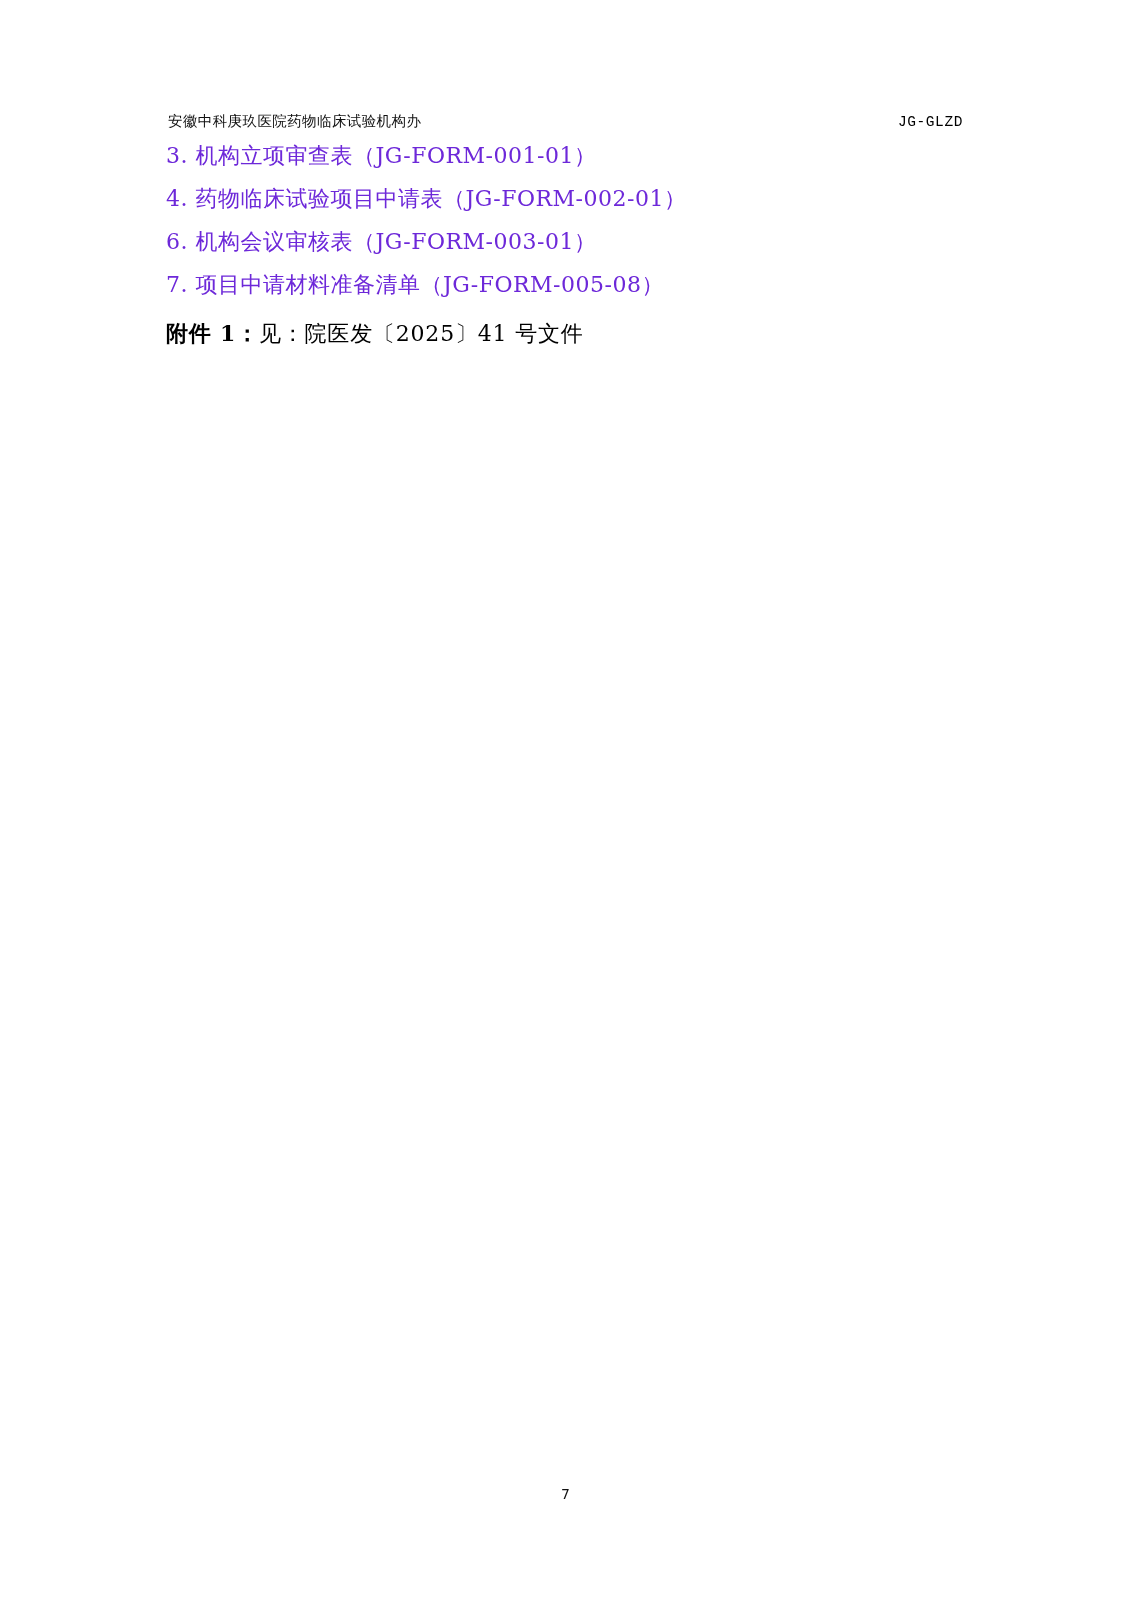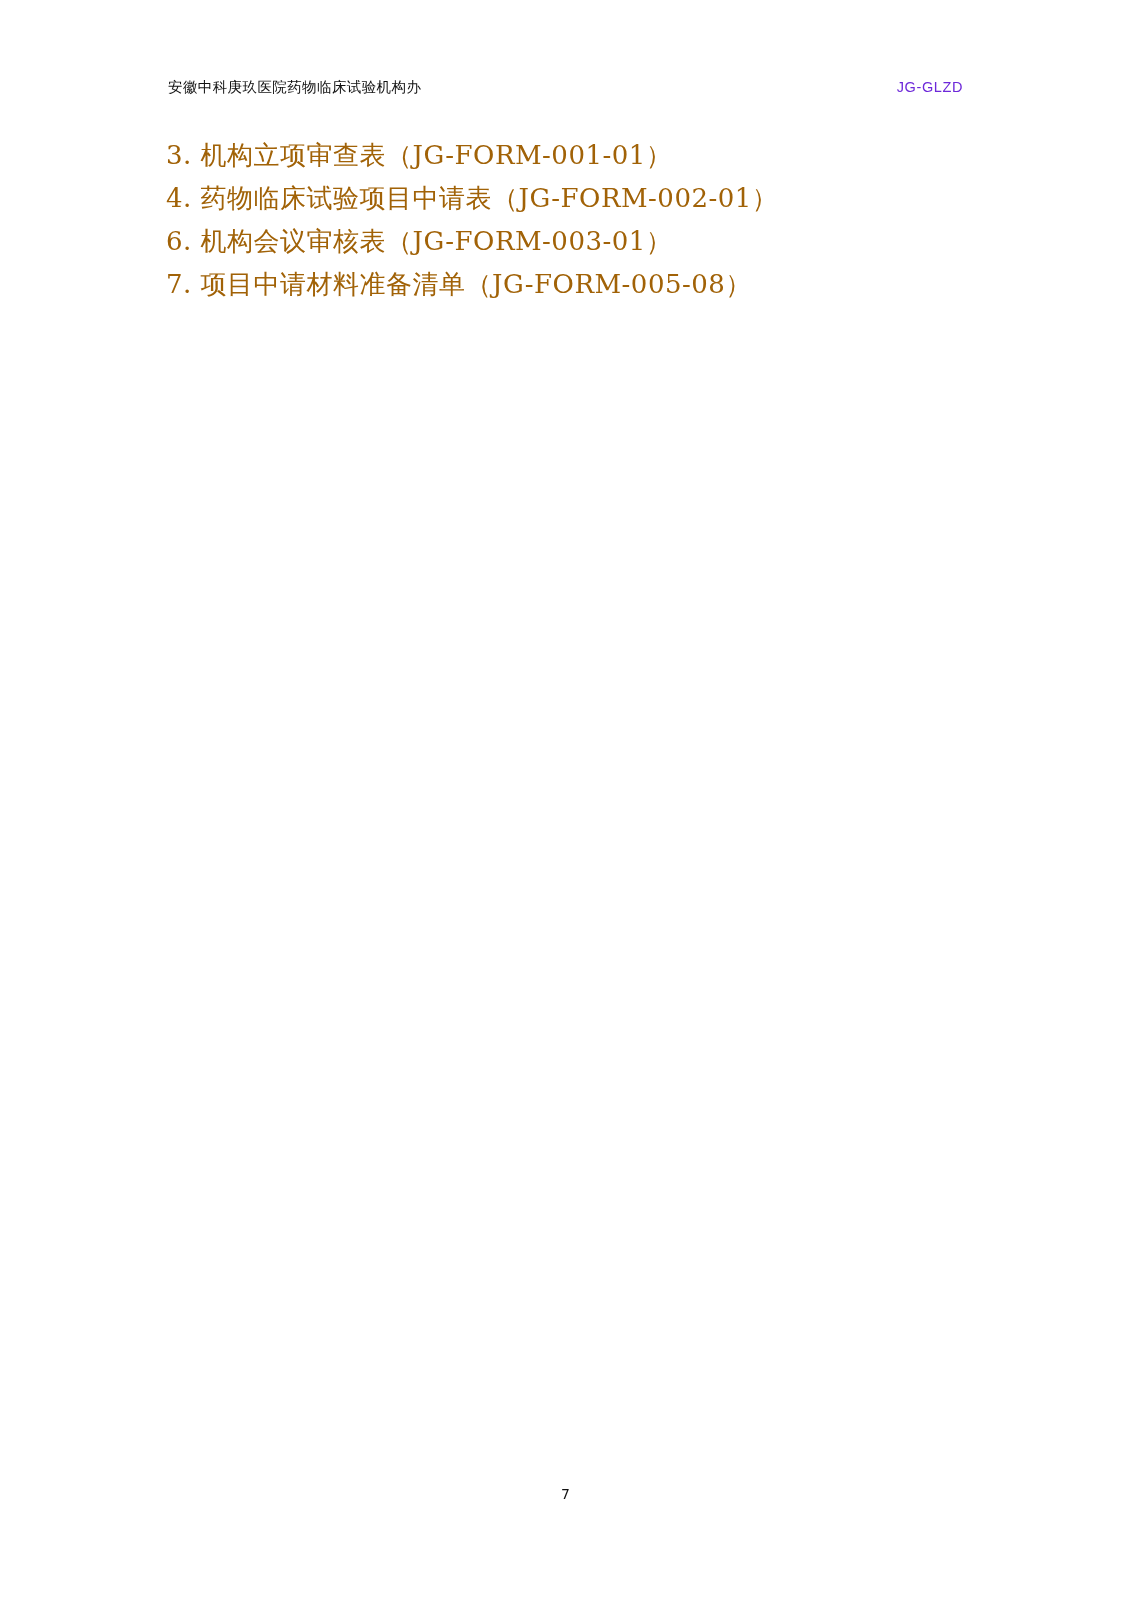--- a/index.html
+++ b/index.html
@@ -31,39 +31,40 @@
     display: flex;
     justify-content: space-between;
     align-items: baseline;
   }
   .header-left {
     font-family: Liberation Mono, monospace;
     font-size: 14.5px;
     letter-spacing: 0.4px;
     color: #111111;
     white-space: nowrap;
+    margin-top: 34px;
   }
   .header-right {
-    font-family: Liberation Sans, sans-serif;
+    font-family: Liberation Mono, monospace;
     font-size: 14.5px;
     letter-spacing: 0.6px;
-    color: #6d28d9;
+    color: #000000;
     white-space: nowrap;
   }
   .body-block {
     position: absolute;
     left: 166px;
     top: 134px;
     width: 800px;
   }
   .line {
     font-family: "DejaVu Serif", "Liberation Serif", serif;
-    font-size: 26px;
+    font-size: 22px;
     line-height: 43px;
-    color: #a16207;
+    color: #6d28d9;
     white-space: nowrap;
     letter-spacing: 0.5px;
   }
   .attachment {
     margin-top: 6px;
     font-family: "DejaVu Serif", "Liberation Serif", serif;
     font-size: 22px;
     line-height: 43px;
     white-space: nowrap;
     letter-spacing: 0.8px;
@@ -92,20 +93,23 @@
     <div class="header-right">JG-GLZD</div>
   </div>
 
   <div class="body-block">
 
     <div class="line">3. 机构立项审查表（JG-FORM-001-01）</div>
     <div class="line">4. 药物临床试验项目中请表（JG-FORM-002-01）</div>
     <div class="line">6. 机构会议审核表（JG-FORM-003-01）</div>
     <div class="line">7. 项目中请材料准备清单（JG-FORM-005-08）</div>
 
+    <div class="attachment">
+      <span class="label">附件 1：</span><span class="value">见：院医发〔2025〕41 号文件</span>
+    </div>
 
   </div>
 
   <div class="footer">
     <span>7</span>
   </div>
 
 </div>
 
 </body></html>

